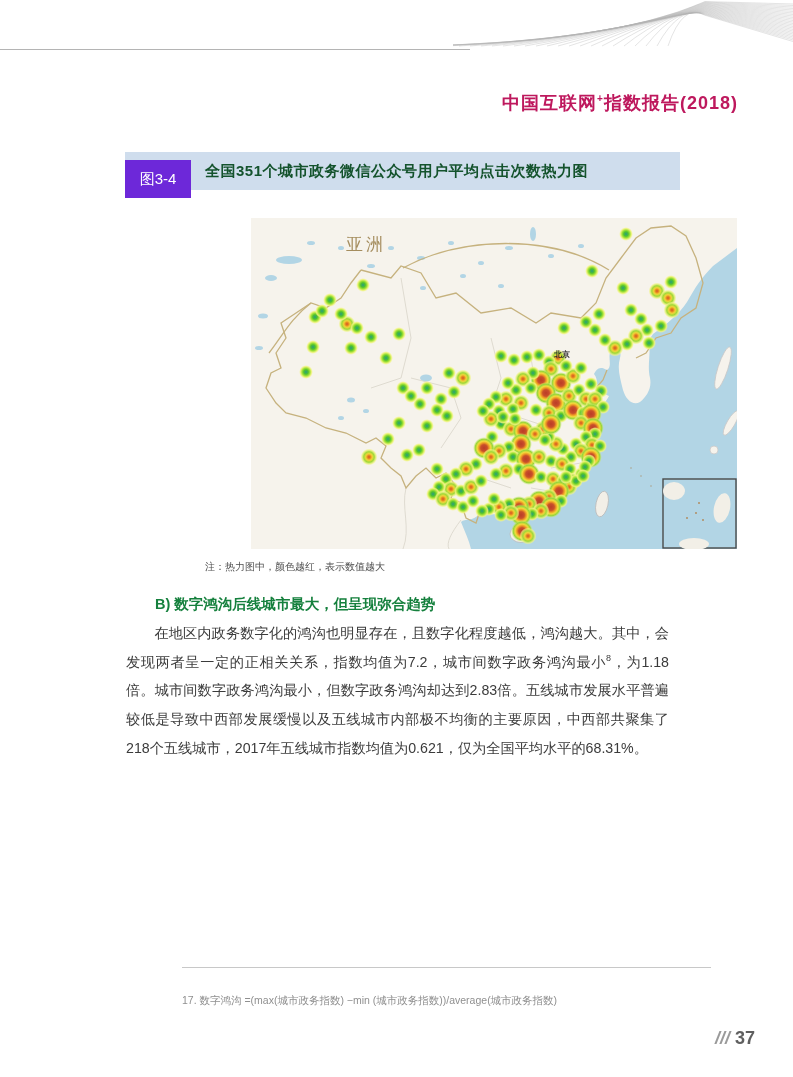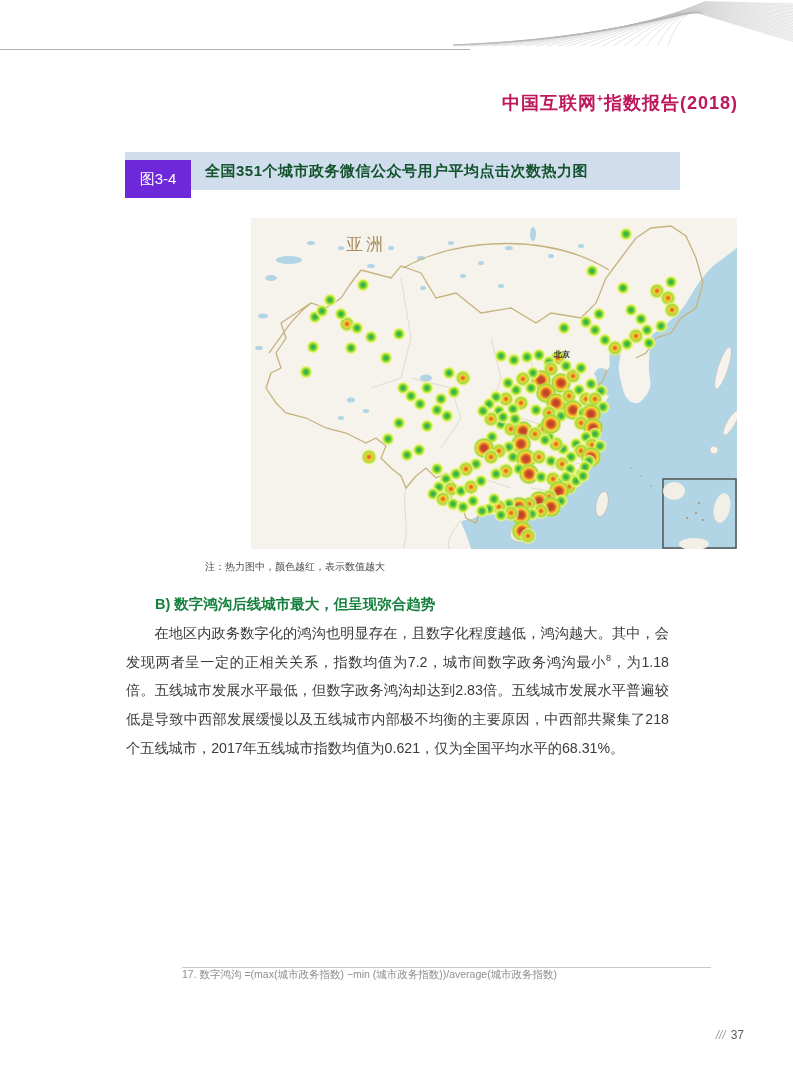--- a/index.html
+++ b/index.html
@@ -27,22 +27,22 @@
 
   
   .body-text{position:absolute;left:126px;top:590px;width:543px;color:#3b3b3b;
              font-size:14.2px;line-height:28.8px;text-align:justify;}
   .body-text p{margin:0;text-indent:2em;}
   .body-text p sup{font-size:9px;line-height:0;}
   .section-heading{margin:27px 0 11px 0;font-size:14.5px;font-weight:bold;color:#15803d;text-indent:0;}
 
   
   .footnote{position:absolute;left:182px;top:967px;width:529px;border-top:1px solid #c8c8c8;
-            padding-top:0;font-size:10.5px;color:#8f8f8f;}
-  .pageno{position:absolute;right:49px;top:1028px;font-size:12px;color:#5f5f5f;font-weight:normal;}
+            padding-top:26px;font-size:10.5px;color:#8f8f8f;}
+  .pageno{position:absolute;right:38px;top:1028px;font-size:18px;color:#5f5f5f;font-weight:bold;}
   .pageno .slashes{color:#9a9a9a;font-style:italic;margin-right:5px;}
 </style>
 </head>
 <body>
 
 <div class="page">
 
   <div class="header-rule"></div>
   <svg class="fan" id="fan-svg" viewBox="0 0 340 47" preserveAspectRatio="none">
       <path d="M -60,46 Q 150,46 252,1.5 L 340,4" stroke="#b3b3b3" stroke-width="0.55" fill="none" opacity="0.65"></path>
@@ -376,21 +376,21 @@
         <circle cx="448" cy="285" r="1" fill="#b08d62"></circle>
           <circle cx="436" cy="300" r="1" fill="#b08d62"></circle>
       </g>
     </svg>
   </div>
 
   <div class="map-note">注：热力图中，颜色越红，表示数值越大</div>
 
   <div class="body-text">
     <p class="section-heading">B) 数字鸿沟后线城市最大，但呈现弥合趋势</p>
-    <p><span>在地区内政务数字化的鸿沟也明显存在，且数字化程度越低，鸿沟越大。其中，会发现两者呈一定的正相关关系，指数均值为7.2，城市间数字政务鸿沟最小</span><sup>8</sup><span>，为1.18倍。五线城市发展水平最低，但数字政务鸿沟却达到2.83倍。五线城市发展水平普遍较低是导致中西部发展缓慢以及五线城市内部极不均衡的主要原因，中西部共聚集了218个五线城市，2017年五线城市指数均值为0.621，仅为全国平均水平的68.31%。</span></p>
+    <p><span>在地区内政务数字化的鸿沟也明显存在，且数字化程度越低，鸿沟越大。其中，会发现两者呈一定的正相关关系，指数均值为7.2，城市间数字政务鸿沟最小</span><sup>8</sup><span>，为1.18倍。城市间数字政务鸿沟最小，但数字政务鸿沟却达到2.83倍。五线城市发展水平普遍较低是导致中西部发展缓慢以及五线城市内部极不均衡的主要原因，中西部共聚集了218个五线城市，2017年五线城市指数均值为0.621，仅为全国平均水平的68.31%。</span></p>
   </div>
 
   <div class="footnote">17. 数字鸿沟 =(max(城市政务指数) −min (城市政务指数))/average(城市政务指数)</div>
 
   <div class="pageno">
     <span class="slashes">///</span><span>37</span>
   </div>
 
 </div>
 

